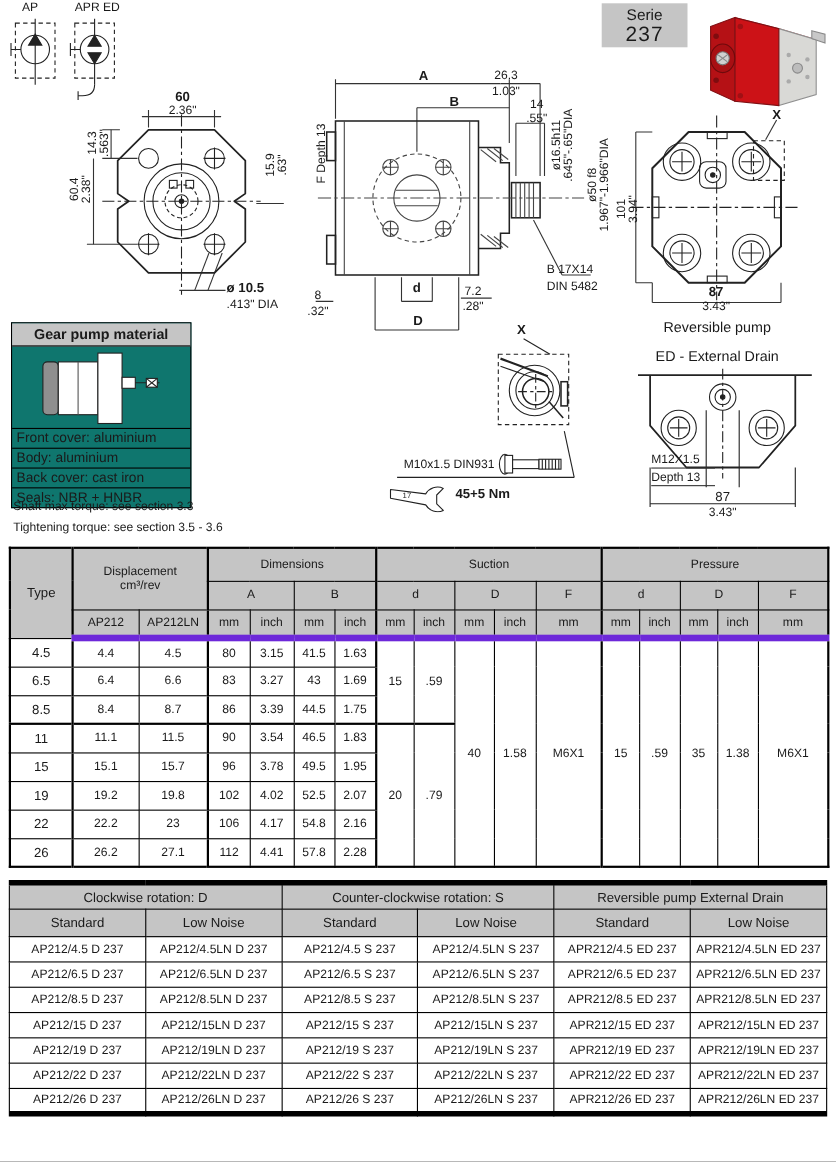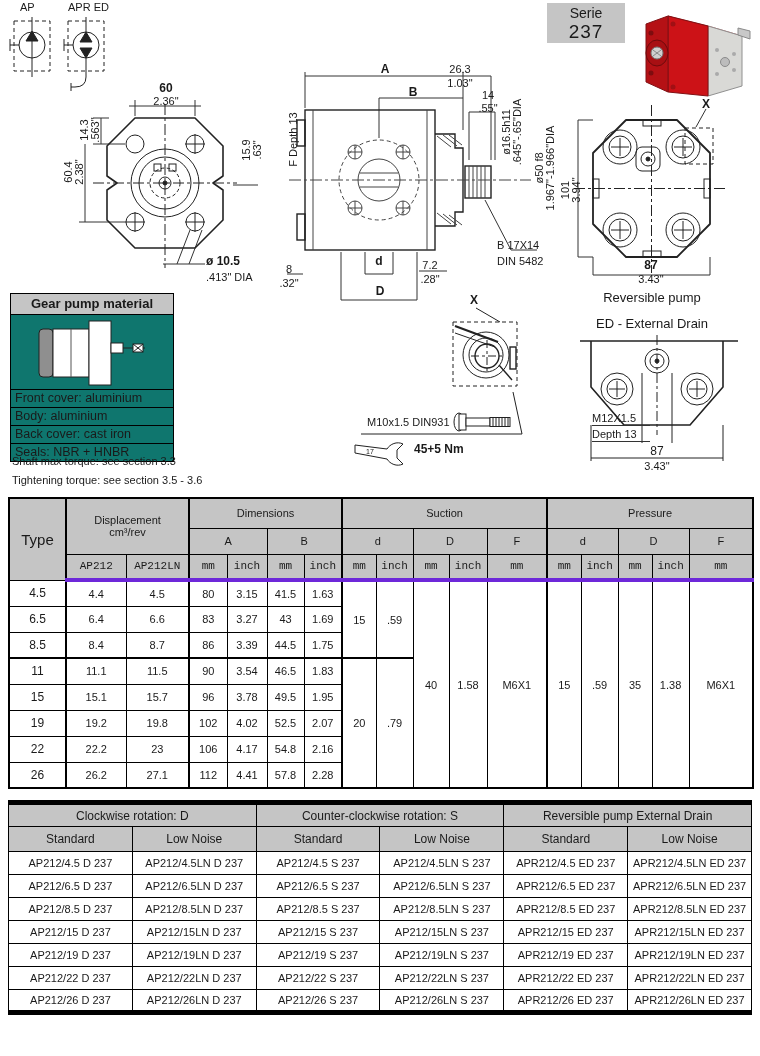--- a/index.html
+++ b/index.html
@@ -18,24 +18,24 @@
   .matbox{position:absolute;left:10px;top:293px;width:162px;border:1px solid #000;background:#0f766e;}
   .matbox .ttl{height:20px;line-height:20px;text-align:center;background:#c5c5c5;
                border-bottom:1px solid #000;font-size:13px;font-weight:bold;}
   .matbox .draw{height:74px;position:relative;}
   .matbox .row{border-top:1px solid #000;height:17px;line-height:17px;font-size:12.5px;padding-left:4px;}
   
   table{border-collapse:collapse;table-layout:fixed;}
   .spec{position:absolute;left:8px;top:497px;width:744px;font-size:11px;border:2px solid #000;}
   .spec th,.spec td{border:1px solid #000;text-align:center;vertical-align:middle;padding:0;font-weight:normal;}
   .spec thead th{background:#c5c5c5;}
-  .spec thead tr:last-child th{border-bottom:4px solid #6d28d9;font-family:Liberation Mono, monospace;}
+  .spec thead tr:last-child th{border-bottom:6px solid #6d28d9;}
   .b2r{border-right:2px solid #000 !important;}
   .b2t{border-top:2px solid #000 !important;}
-  .typehead{font-weight:bold;font-size:15px;}
+  .typehead{font-weight:bold;font-size:12px;}
   .typecell{font-weight:bold;font-size:12px;}
   .h30{height:30px;}.h26{height:26px;}.h25{height:25px;}.h24{height:24px;}.h23{height:23px;}
   .order{position:absolute;left:8px;top:800px;width:744px;font-size:11px;
          border-top:5px solid #000;border-bottom:5px solid #000;
          border-left:1px solid #000;border-right:1px solid #000;}
   .order th,.order td{border:1px solid #000;text-align:center;padding:0;}
   .order thead th{background:#c5c5c5;font-weight:normal;font-size:12px;}
 </style>
 </head>
 <body>

